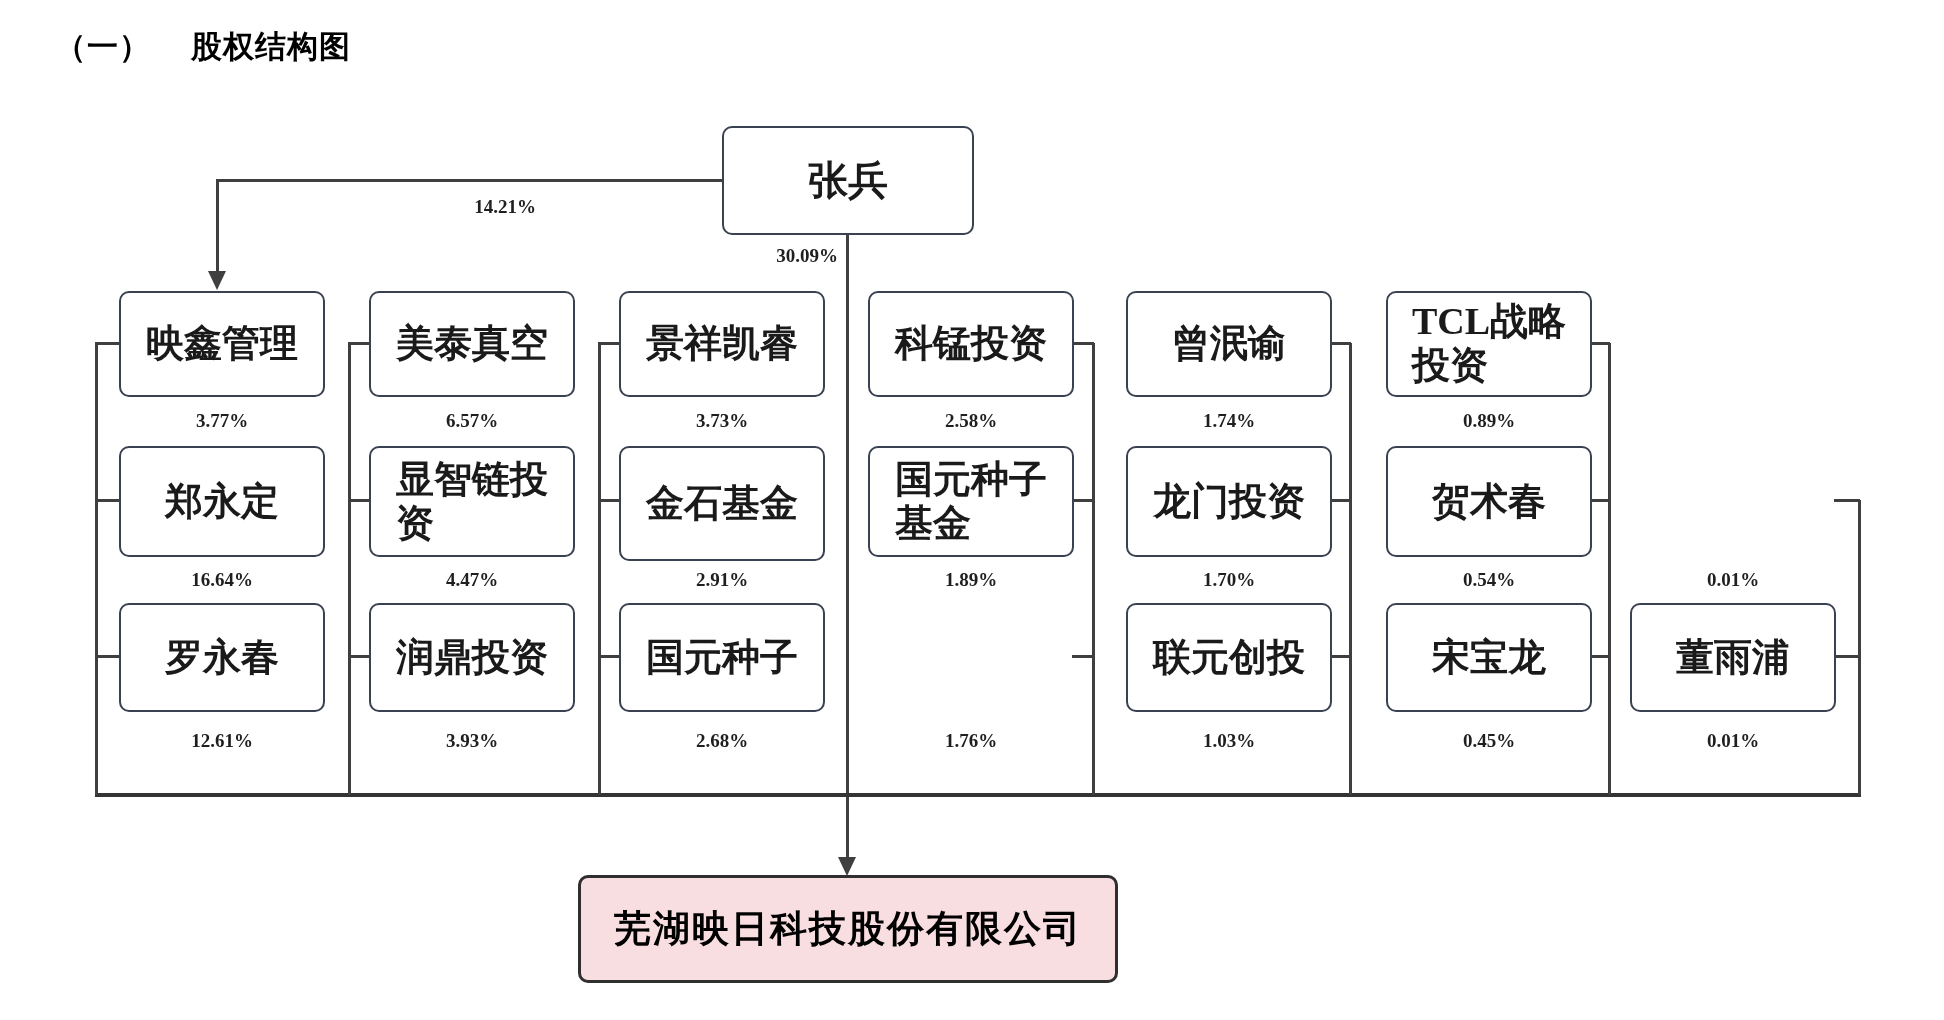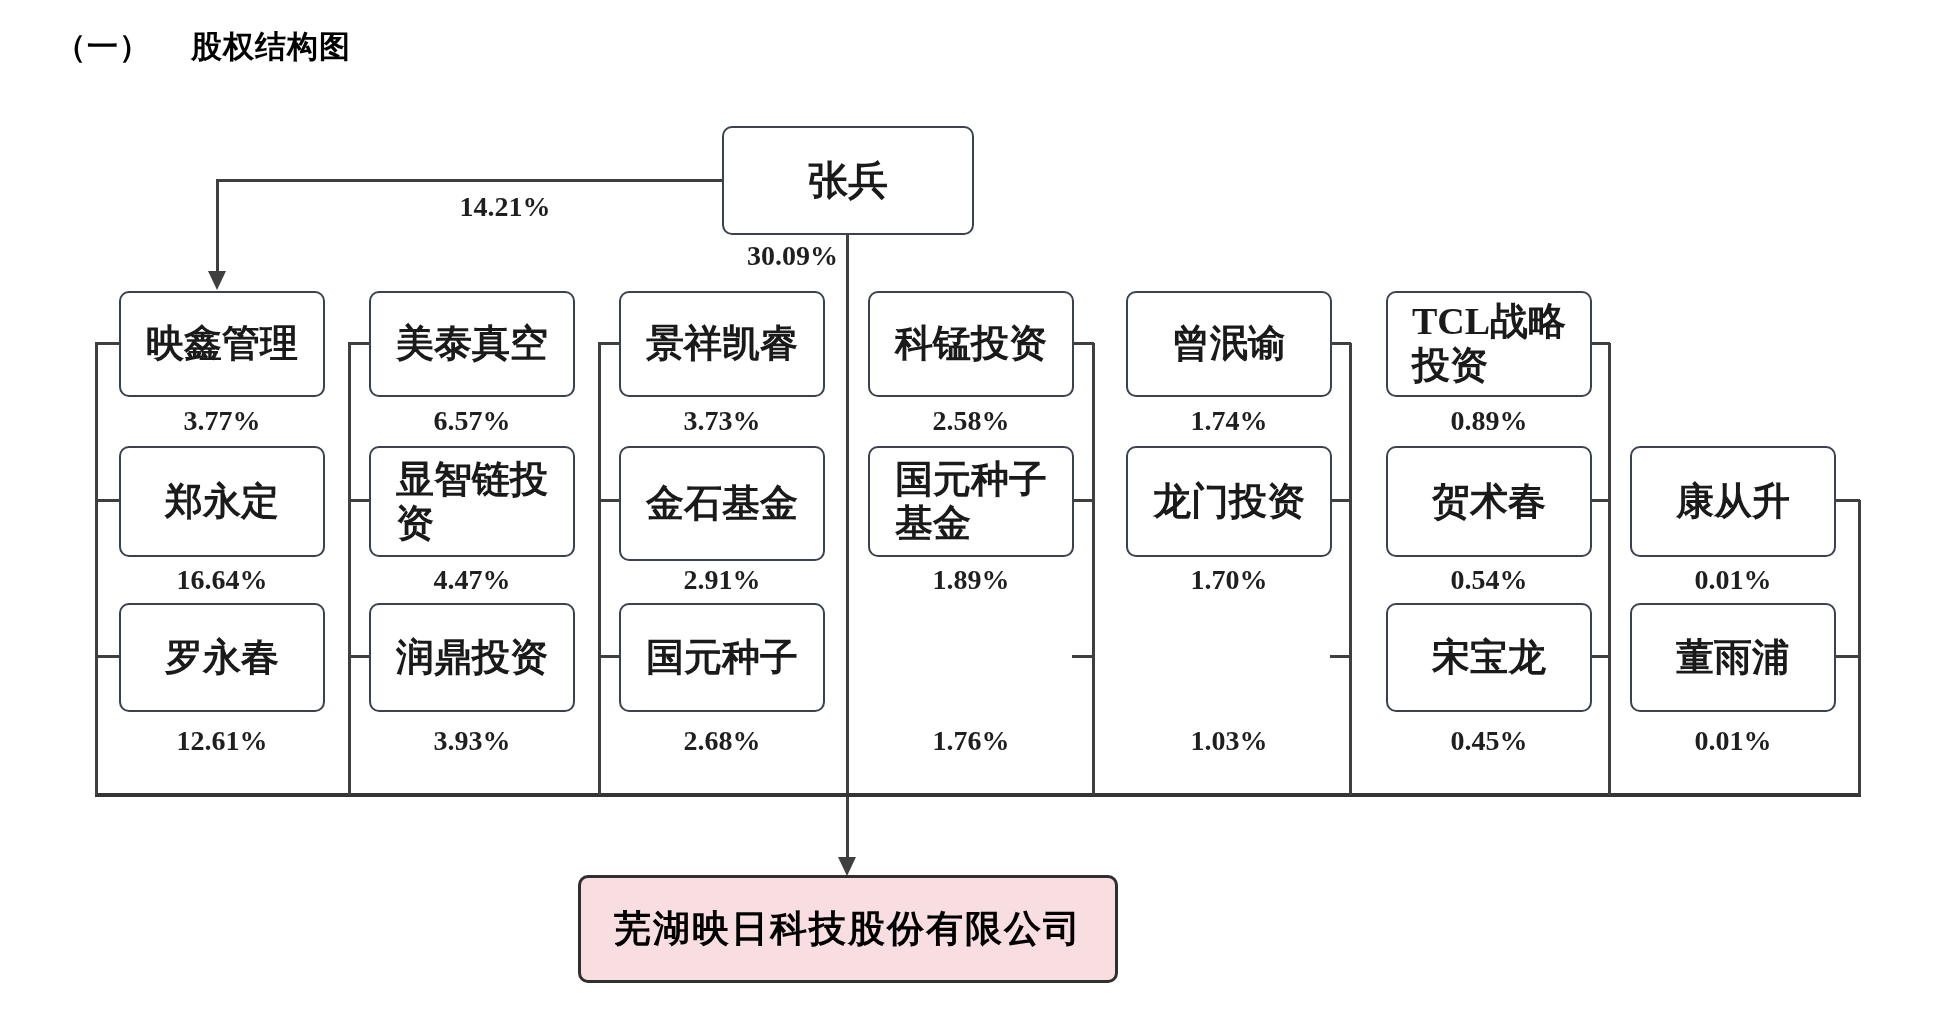--- a/index.html
+++ b/index.html
@@ -19,21 +19,21 @@
     font-size:38px;font-weight:bold;line-height:1.15;white-space:pre-line;
   }
   .rootbox{font-size:40px;}
   .companybox{
     position:absolute;box-sizing:border-box;background:#f8dee1;
     border:3px solid #2f2f2f;border-radius:10px;
     display:flex;align-items:center;justify-content:center;
     font-size:37px;font-weight:bold;color:#000;letter-spacing:2px;
   }
   .pct{
-    position:absolute;font-size:28px;font-weight:bold;color:#1f1f1f;
+    position:absolute;font-size:19px;font-weight:bold;color:#1f1f1f;
     text-align:center;line-height:30px;height:30px;
   }
   .pct.right{text-align:right;}
   .hline{position:absolute;height:2.5px;background:#3f3f3f;}
   .vline{position:absolute;width:2.5px;background:#3f3f3f;}
   .rail{position:absolute;height:3.5px;background:#343434;}
   .arrowhead{
     position:absolute;width:0;height:0;
     border-left:9px solid transparent;border-right:9px solid transparent;
     border-top:19px solid #3f3f3f;
@@ -122,30 +122,30 @@
   <div class="pct" style="left:868px;top:406px;width:206px;">2.58%</div>
   <div class="box" style="left:868px;top:446px;width:206px;height:111px;">国元种子
 基金</div>
   <div class="pct" style="left:868px;top:565px;width:206px;">1.89%</div>
   <div class="pct" style="left:868px;top:726px;width:206px;">1.76%</div>
 
   <div class="box" style="left:1126px;top:291px;width:206px;height:106px;">曾泯谕</div>
   <div class="pct" style="left:1126px;top:406px;width:206px;">1.74%</div>
   <div class="box" style="left:1126px;top:446px;width:206px;height:111px;">龙门投资</div>
   <div class="pct" style="left:1126px;top:565px;width:206px;">1.70%</div>
+  <div class="box" style="left:1126px;top:603px;width:206px;height:109px;">联元创投</div>
   <div class="pct" style="left:1126px;top:726px;width:206px;">1.03%</div>
 
   <div class="box" style="left:1386px;top:291px;width:206px;height:106px;">TCL战略
 投资</div>
   <div class="pct" style="left:1386px;top:406px;width:206px;">0.89%</div>
   <div class="box" style="left:1386px;top:446px;width:206px;height:111px;">贺术春</div>
   <div class="pct" style="left:1386px;top:565px;width:206px;">0.54%</div>
   <div class="box" style="left:1386px;top:603px;width:206px;height:109px;">宋宝龙</div>
   <div class="pct" style="left:1386px;top:726px;width:206px;">0.45%</div>
 
-  <div class="box" style="left:1630px;top:446px;width:206px;height:111px;">康从升</div>
   <div class="pct" style="left:1630px;top:565px;width:206px;">0.01%</div>
   <div class="box" style="left:1630px;top:603px;width:206px;height:109px;">董雨浦</div>
   <div class="pct" style="left:1630px;top:726px;width:206px;">0.01%</div>
 
   <div class="companybox" style="left:578px;top:875px;width:540px;height:108px;">芜湖映日科技股份有限公司</div>
 
 </div>
 
 </body></html>

